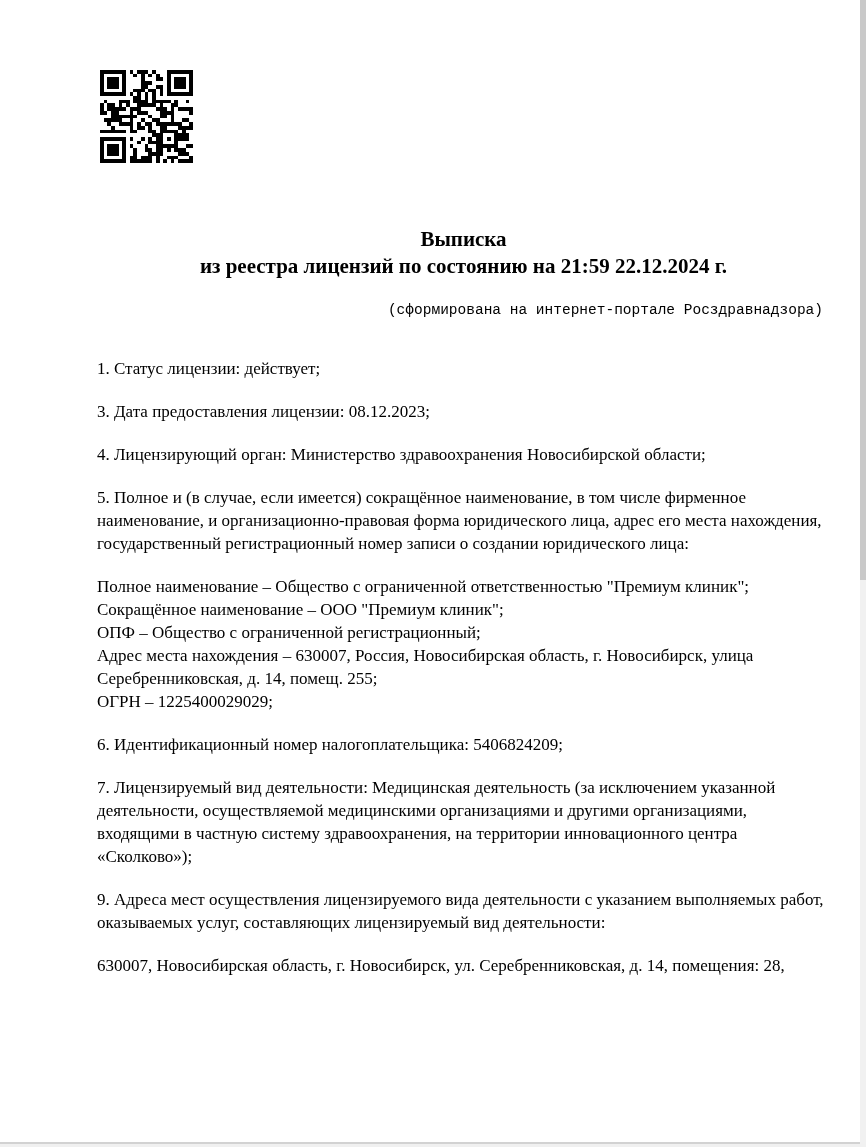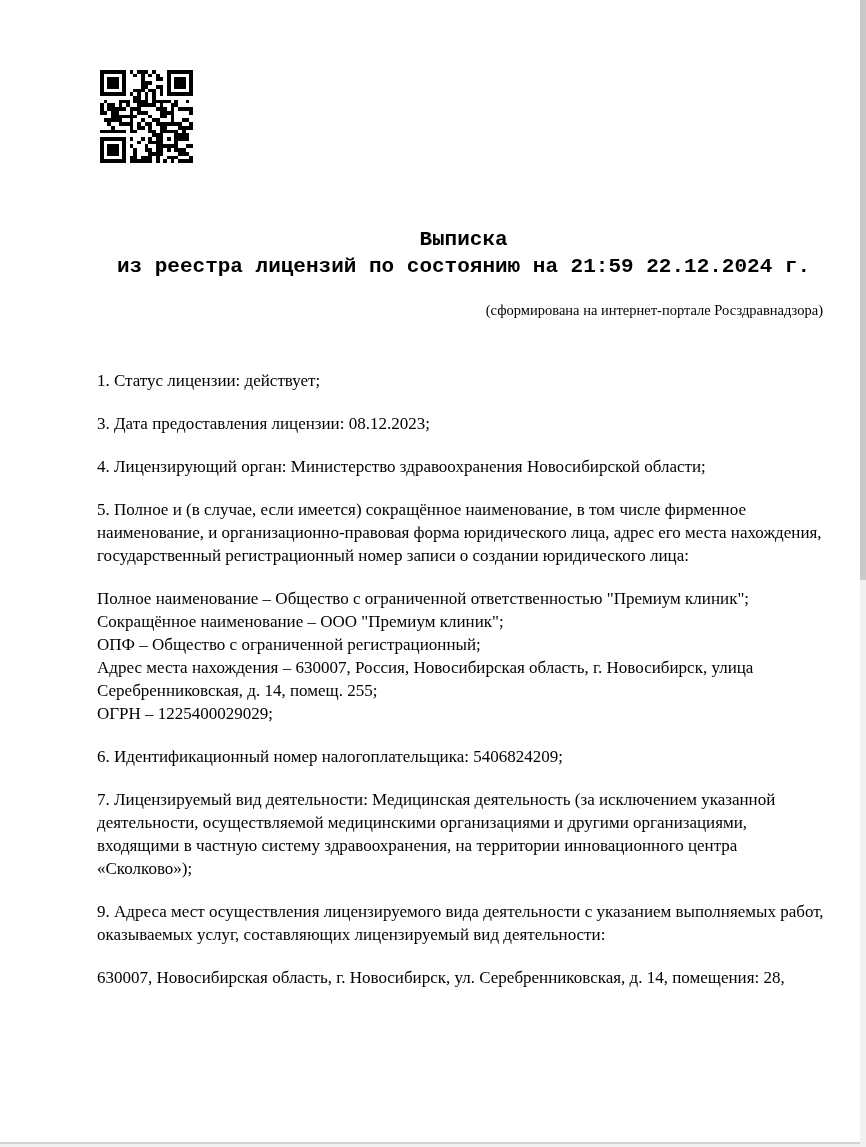--- a/index.html
+++ b/index.html
@@ -32,41 +32,41 @@
   .qr svg { display: block; width: 93px; height: 93px; }
   .title {
     position: absolute;
     left: 97px;
     top: 226px;
     width: 733px;
     text-align: center;
     font-size: 21px;
     font-weight: bold;
     line-height: 27px;
-    font-family: Liberation Mono, monospace;
   }
   .subtitle {
     position: absolute;
     left: 97px;
     top: 301px;
     width: 726px;
     text-align: right;
     font-size: 14.5px;
     line-height: 18px;
+    font-family: Liberation Mono, monospace;
   }
   .docbody {
     position: absolute;
     left: 97px;
     top: 357px;
     width: 730px;
     font-size: 17px;
     line-height: 23px;
   }
   .para {
-    margin: 12px 0 20px 0;
+    margin: 0 0 20px 0;
     padding: 0;
   }
   .page-edge {
     position: absolute;
     left: 0;
     top: 1142px;
     width: 860px;
     height: 2px;
     background: #d2d2d2;
   }

